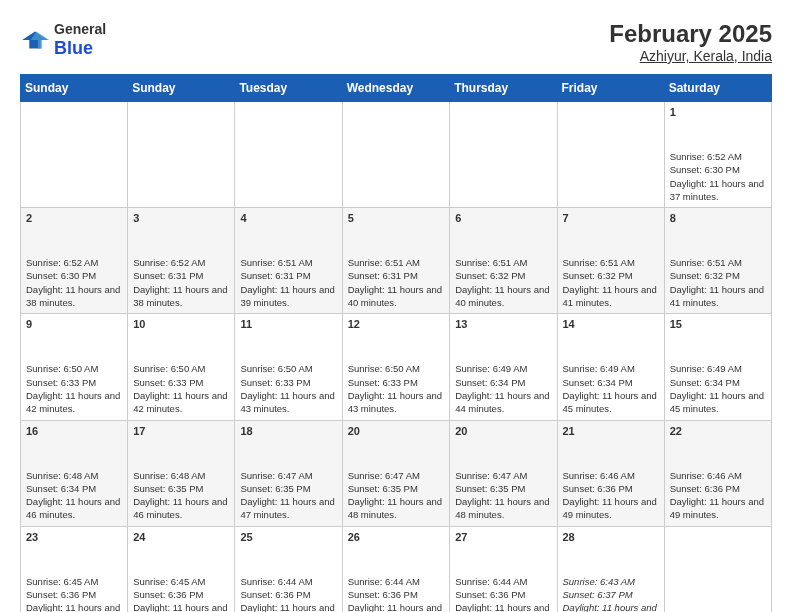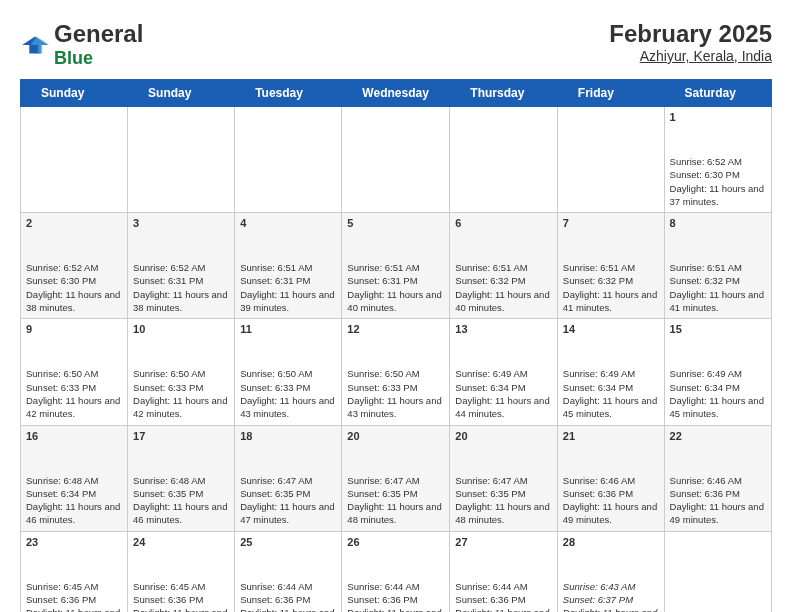--- a/index.html
+++ b/index.html
@@ -39,21 +39,21 @@
       text-decoration: underline;
     }
     .calendar {
       width: 100%;
       border-collapse: collapse;
       border: 1px solid #ccc;
     }
     .calendar th {
       background-color: #1a5fb4;
       color: white;
-      padding: 6px 20px;
+      padding: 6px 4px;
       font-size: 12px;
       font-weight: bold;
       text-align: left;
       border: 1px solid #1a5fb4;
     }
     .calendar td {
       width: 108px;
       height: 90px;
       vertical-align: top;
       padding: 4px 5px;
@@ -88,22 +88,22 @@
 </head>
 <body>
 
 <div class="header">
   <div class="logo">
     <svg class="logo-icon" viewBox="0 0 40 28" xmlns="http://www.w3.org/2000/svg">
       <path d="M20 2 L38 14 L28 14 L28 26 L12 26 L12 14 L2 14 Z" fill="#1a5fb4"></path>
       <path d="M22 2 L40 14 L30 14 L30 26 L24 26 L24 14 L14 14 Z" fill="#4a9fd4" opacity="0.7"></path>
     </svg>
     <div>
-      <span style="font-size:24px;font-weight:bold;color:#333;text-align:right;">General</span><br>
-      <span style="font-size:18px;font-weight:bold;color:#15803d;">Blue</span>
+      <span style="font-size:14px;font-weight:bold;color:#333;text-align:right;">General</span><br>
+      <span style="font-size:18px;font-weight:bold;color:#1d4ed8;">Blue</span>
     </div>
   </div>
   <div class="title-section">
     <div class="month-title">February 2025</div>
     <div class="location">Azhiyur, Kerala, India</div>
   </div>
 </div>
 
 <table class="calendar">
   <thead>

